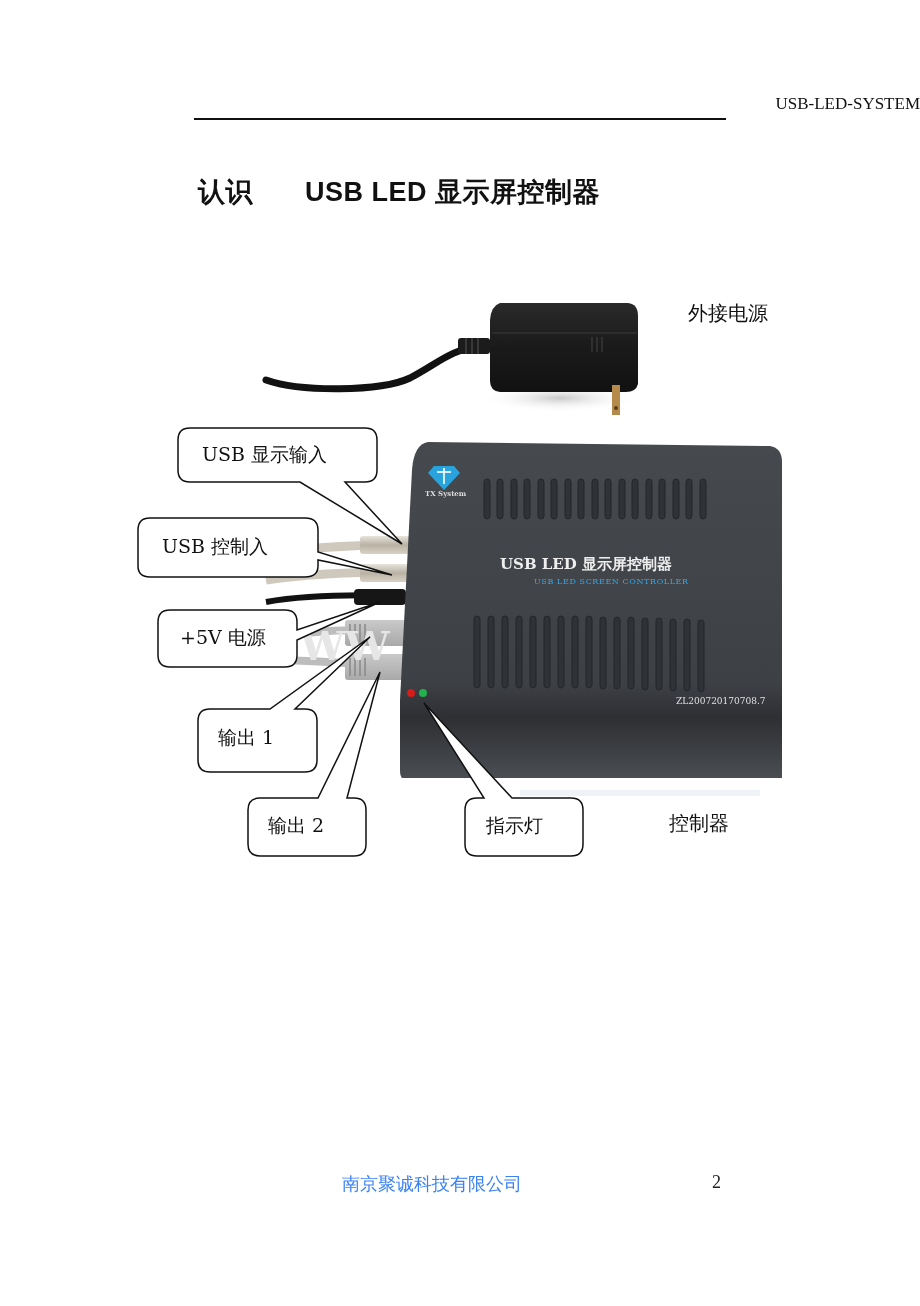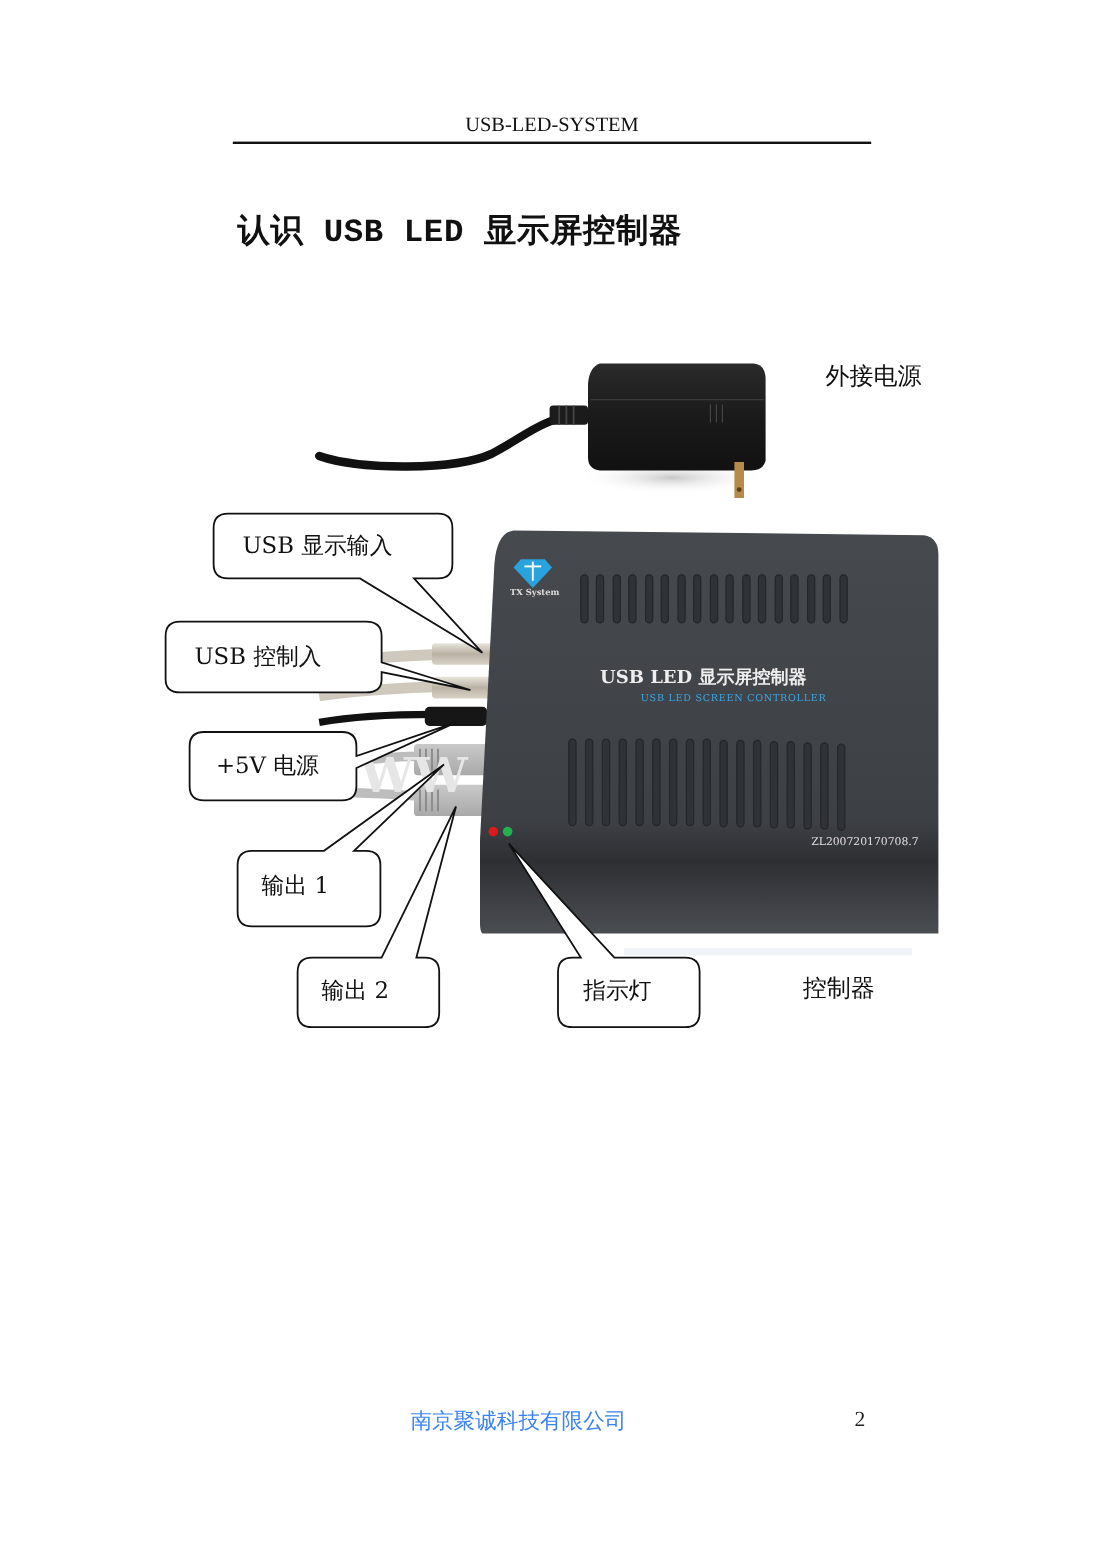--- a/index.html
+++ b/index.html
@@ -1,22 +1,22 @@
 <!DOCTYPE html>
 <html><head>
 <meta charset="utf-8">
 <style>
   html, body { margin:0; padding:0; background:#ffffff; }
   body { width:920px; height:1306px; position:relative; overflow:hidden;
          font-family:"DejaVu Serif","Liberation Serif",serif; color:#111; }
   .abs { position:absolute; }
-  .header-text { left:0; width:920px; top:94px; text-align:center; font-family:"Liberation Serif",serif; font-size:17px; color:#111; }
+  .header-text { left:0; width:920px; top:94px; text-align:right; font-family:"Liberation Serif",serif; font-size:17px; color:#111; }
   .header-rule { left:194px; top:118px; width:532px; height:2px; background:#111; }
   .title { left:198px; top:174px; font-size:27px; font-weight:bold; color:#111; letter-spacing:0.5px; }
-  .title .latin { font-family:Liberation Mono, monospace; font-weight:bold; }
+  .title .latin { font-family:Liberation Sans, sans-serif; font-weight:bold;margin-left:44px; }
   .footer-company { left:342px; top:1172px; font-size:18px; color:#3b82f6; }
   .footer-page { left:712px; top:1172px; font-size:18px; font-family:"Liberation Serif",serif; color:#222; }
   svg text { font-family:"DejaVu Serif","Liberation Serif",serif; }
 </style>
 </head>
 <body>
 
 <div class="abs header-text">USB-LED-SYSTEM</div>
 <div class="abs header-rule"></div>
 

